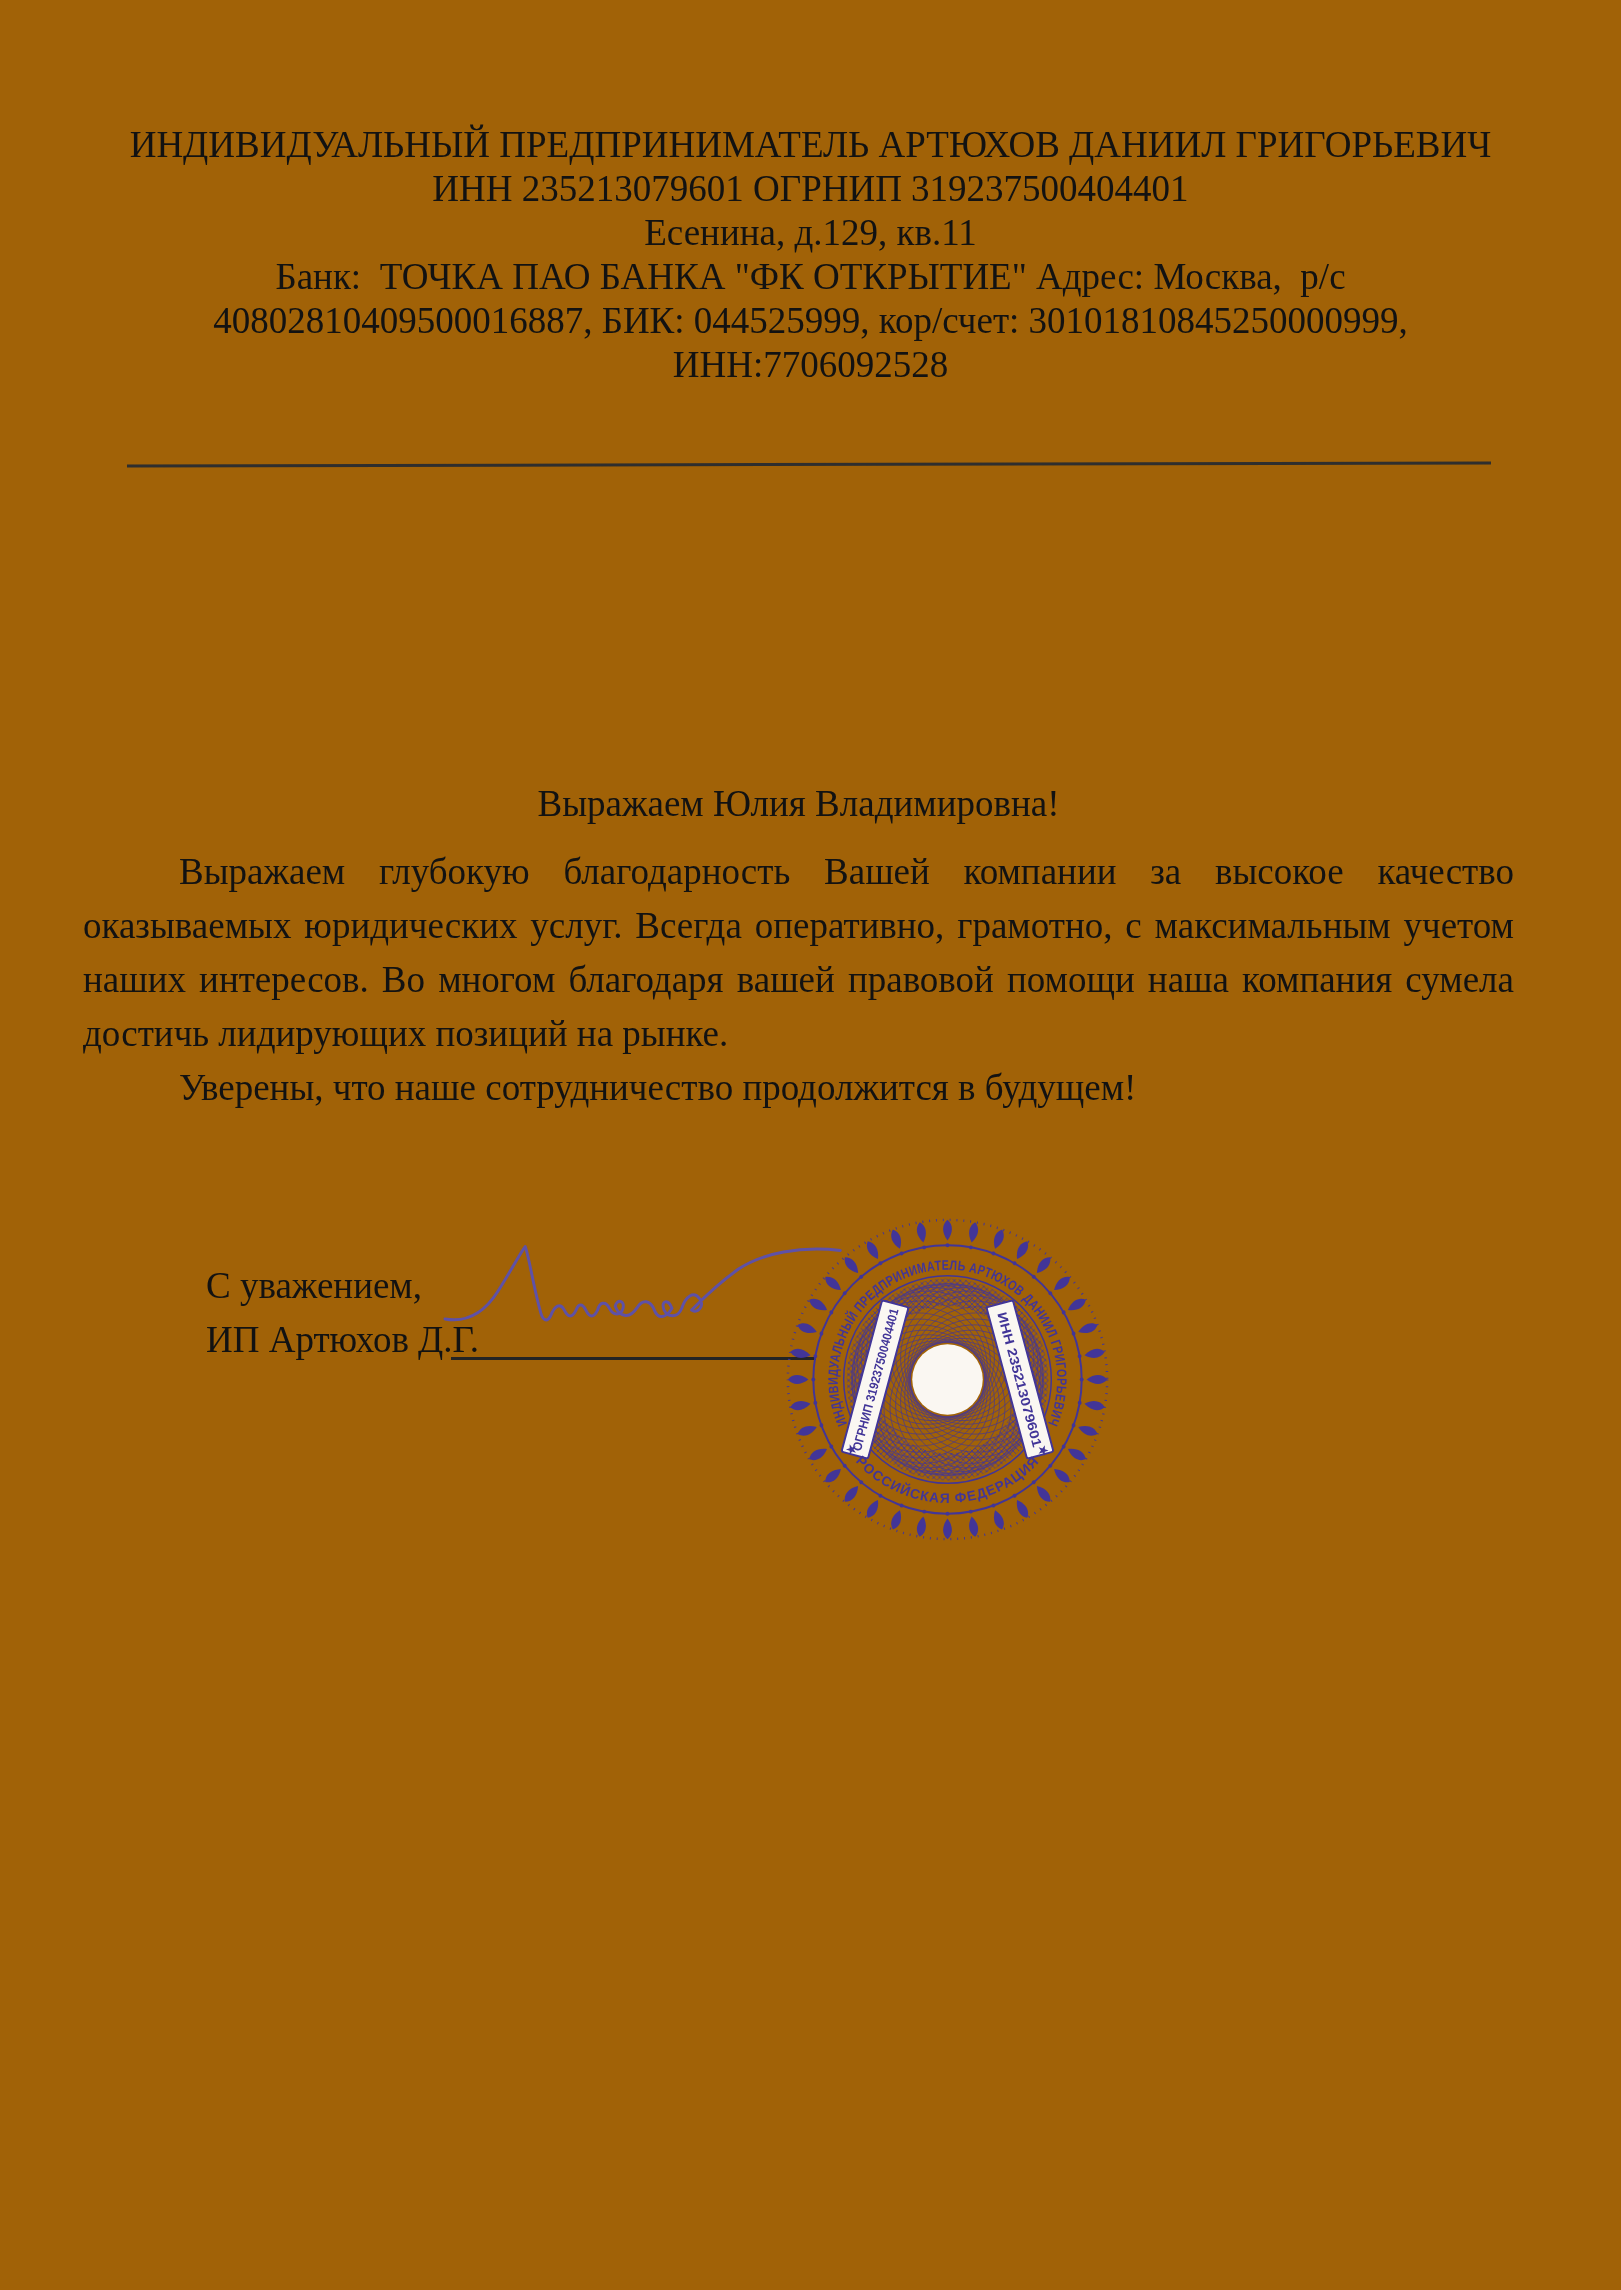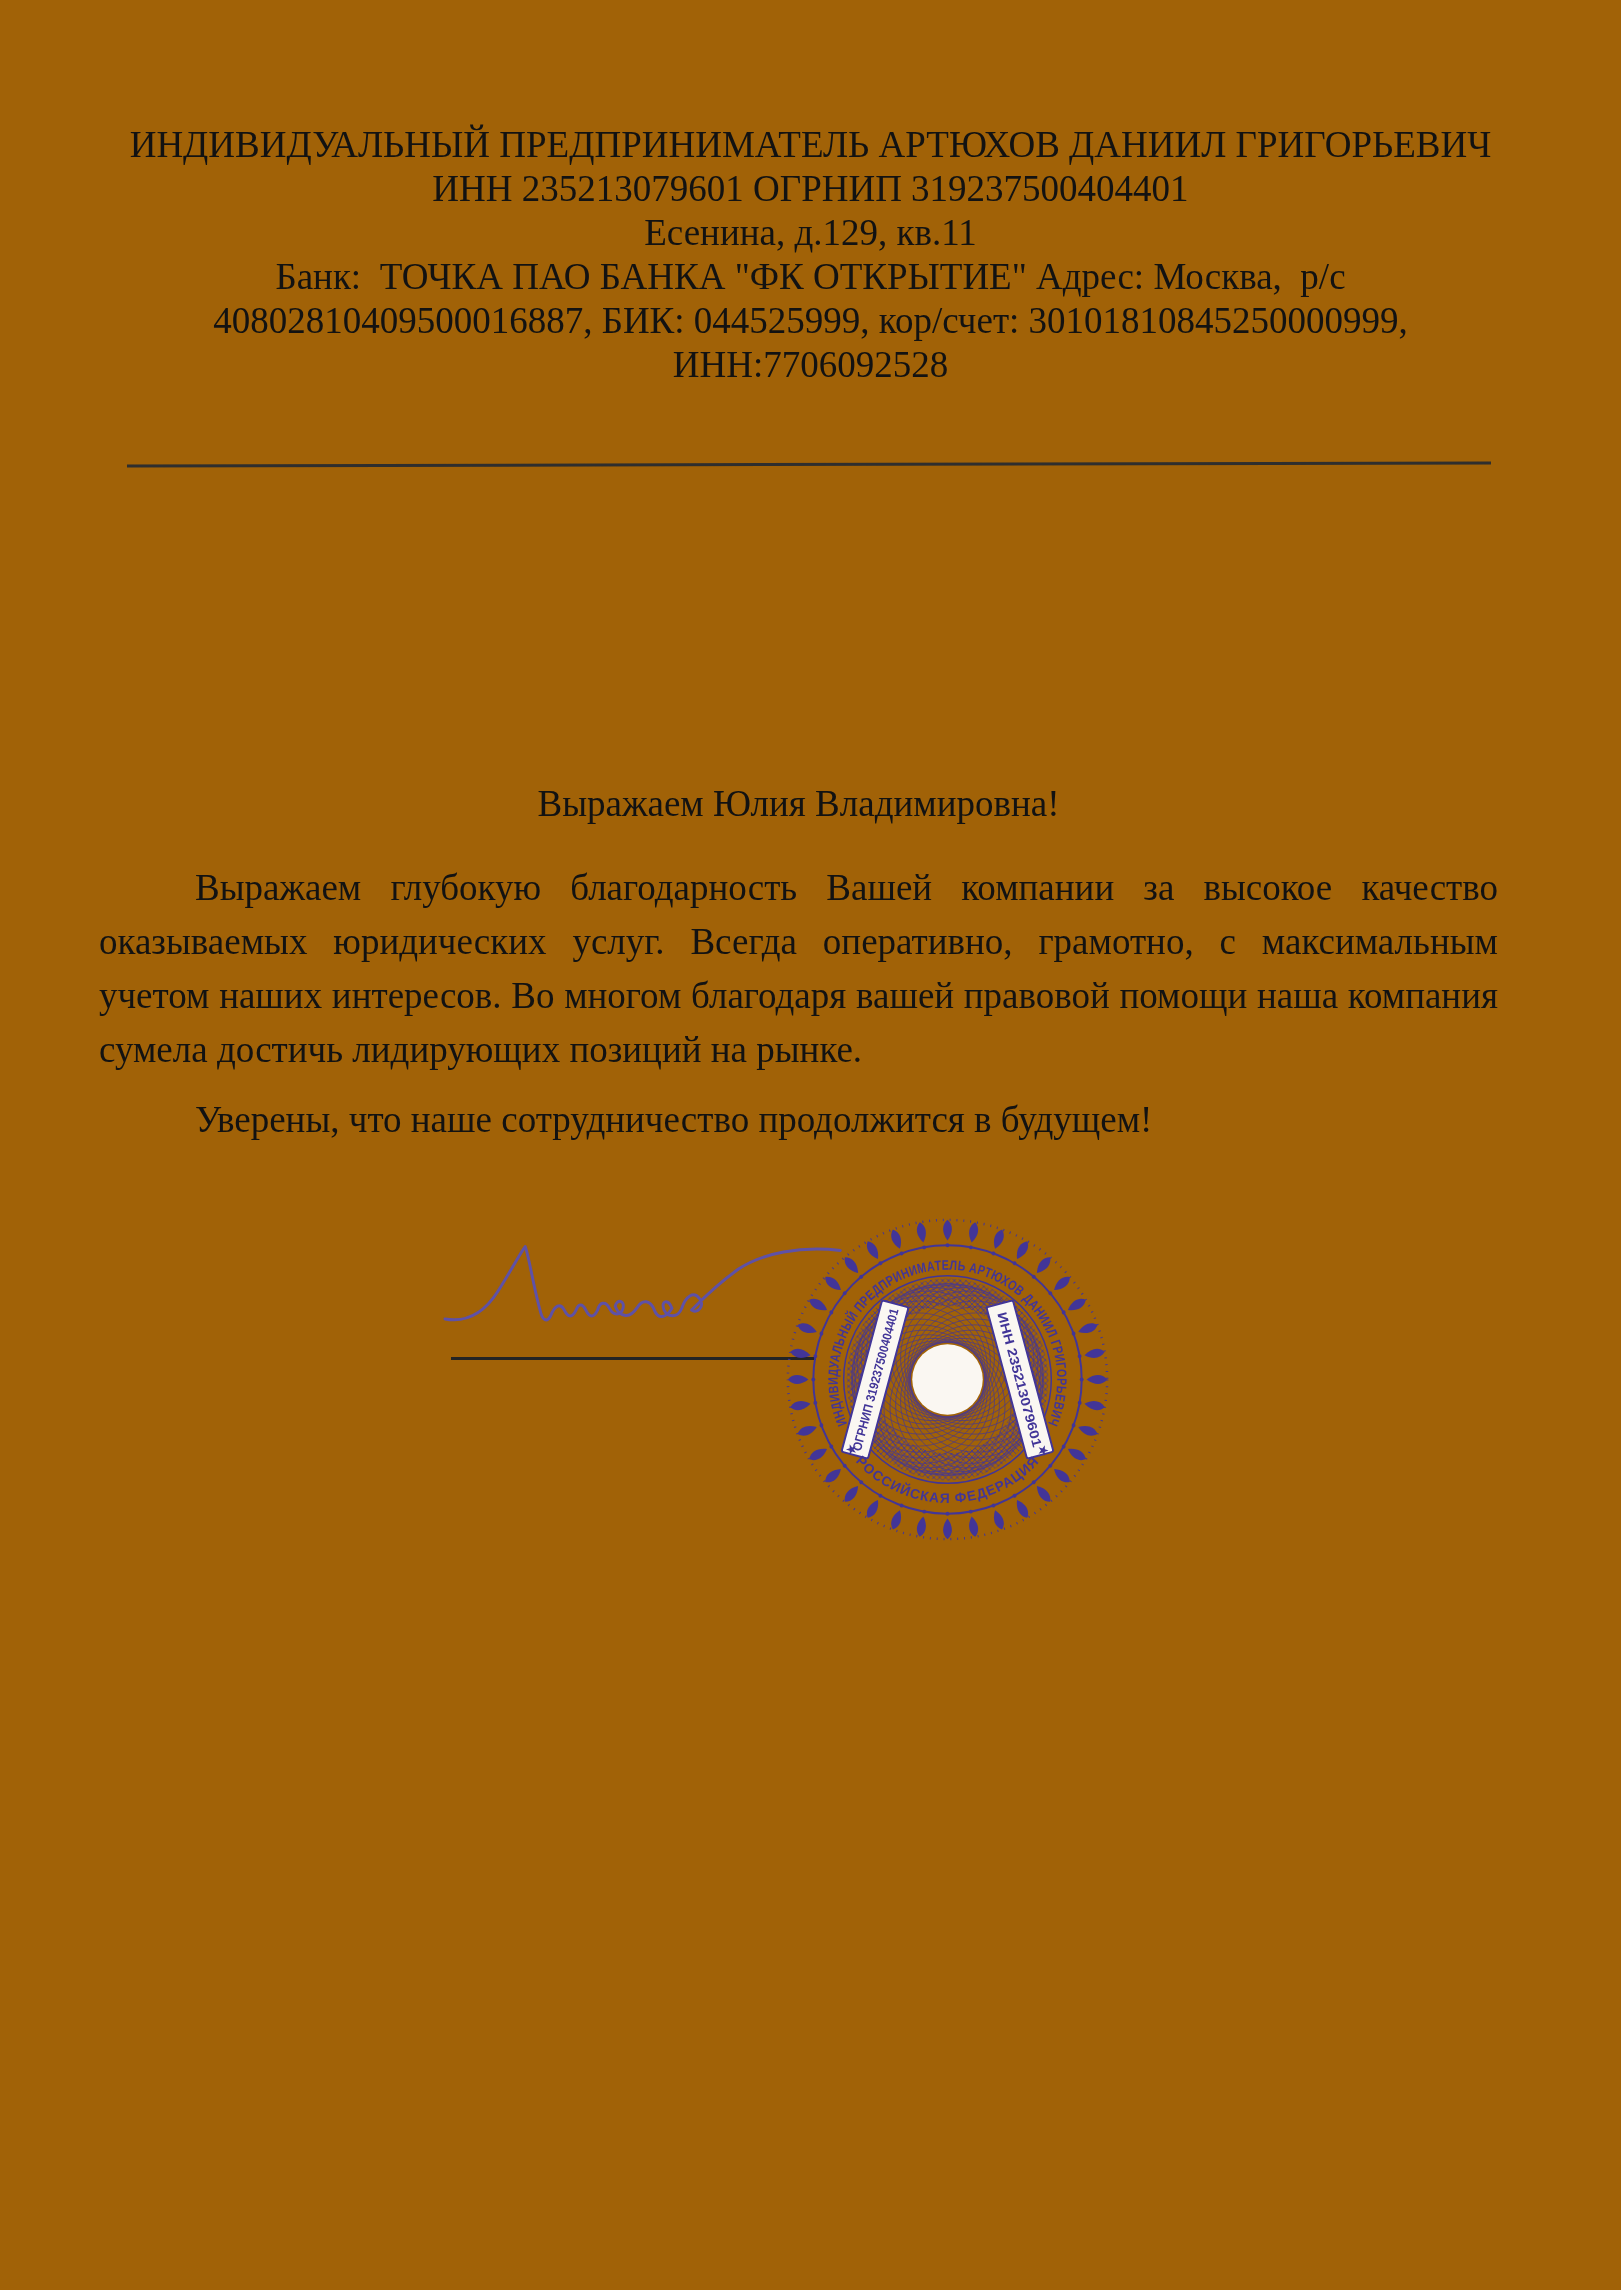--- a/index.html
+++ b/index.html
@@ -23,21 +23,21 @@
   }
   .addressee .j{text-align:justify;text-align-last:justify;}
   .salutation{
     position:absolute;top:779px;left:83px;width:1431px;
     text-align:center;font-size:37px;line-height:49px;
   }
   .body-text{
     position:absolute;top:845px;left:83px;width:1431px;
     font-size:37px;line-height:54px;text-align:justify;
   }
-  .body-text p{margin:16px;text-indent:96px;}
+  .body-text p{margin:0;text-indent:96px;}
   .closing{
     position:absolute;top:1259px;left:206px;
     font-size:37px;line-height:54px;
   }
   .sig-line{
     position:absolute;top:1357px;left:451px;width:365px;height:2.9px;background:#242424;
   }
   .sig-svg{position:absolute;top:1225px;left:437px;width:421px;height:137px;}
   .stamp{position:absolute;top:1213px;left:781px;width:333px;height:333px;opacity:.95;}
   .stamp text{
@@ -64,20 +64,24 @@
   <div class="addressee">
   </div>
 
   <div class="salutation">Выражаем Юлия Владимировна!</div>
 
   <div class="body-text">
     <p>Выражаем глубокую благодарность Вашей компании за высокое качество оказываемых юридических услуг. Всегда оперативно, грамотно, с максимальным учетом наших интересов. Во многом благодаря вашей правовой помощи наша компания сумела достичь лидирующих позиций на рынке.</p>
     <p>Уверены, что наше сотрудничество продолжится в будущем!</p>
   </div>
 
+  <div class="closing">
+    <div>С уважением,</div>
+    <div>ИП Артюхов Д.Г.</div>
+  </div>
 
   <div class="sig-line"></div>
 
   <svg class="stamp" viewBox="0 0 340 340" aria-hidden="true">
     <defs>
       <pattern id="mesh" width="6" height="6" patternUnits="userSpaceOnUse">
         <path d="M0 0 L6 6 M6 0 L0 6" stroke="#3d33a0" stroke-width="0.8" fill="none"></path>
       </pattern>
       <circle id="sp" cx="200" cy="170" r="68" fill="none"></circle>
       <g id="orn">

